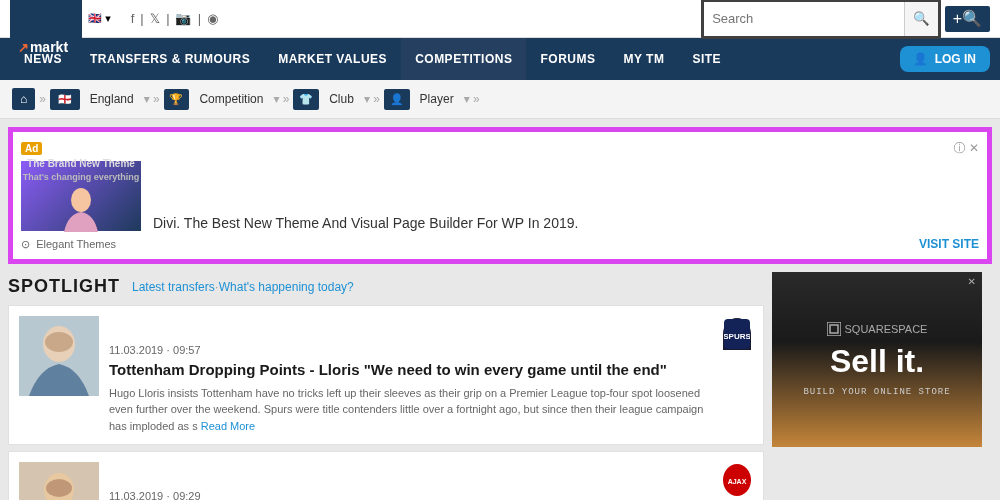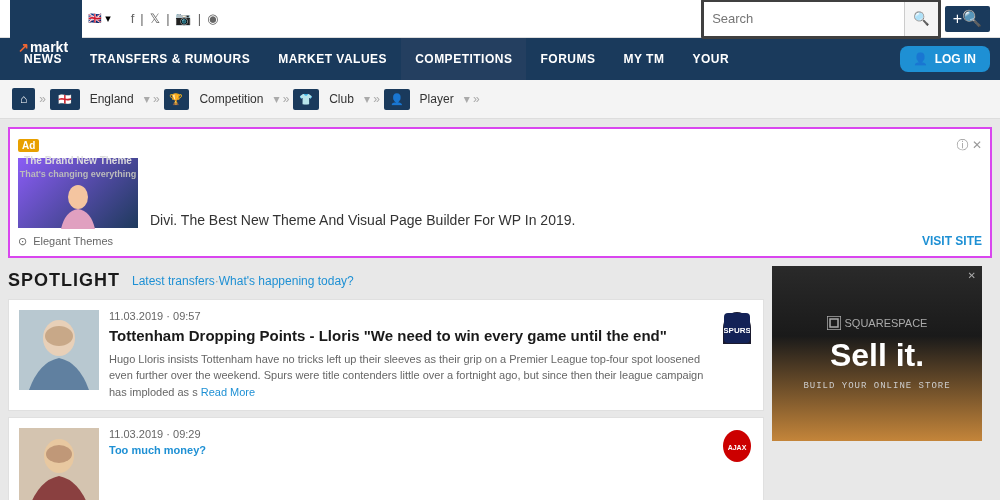--- a/index.html
+++ b/index.html
@@ -174,21 +174,21 @@
       color: #fff;
       padding: 4px 6px;
       border-radius: 2px;
       font-size: 11px;
     }
 
     
     .ad-section {
       background: #fff;
       margin: 8px;
-      border: 2px solid #d946ef;
+      border: 5px solid #d946ef;
       padding: 8px;
     }
     .ad-label {
       display: inline-block;
       background: #e8a000;
       color: #fff;
       font-size: 10px;
       font-weight: bold;
       padding: 1px 4px;
       border-radius: 2px;
@@ -271,21 +271,21 @@
       height: 80px;
       background: linear-gradient(180deg, #b8c8d8 0%, #8a9aaa 100%);
       display: flex;
       align-items: flex-end;
       justify-content: center;
       overflow: hidden;
     }
     .thumb-face-2 {
       background: linear-gradient(180deg, #d4c4b4 0%, #a08878 100%);
     }
-    .news-body { flex: 1; }
+    .news-body { flex: 1; margin-top: 28px; }
     .news-date { font-size: 11px; color: #666; margin-bottom: 4px; }
     .news-category { color: #1e90d4; font-size: 11px; font-weight: bold; margin-bottom: 3px; cursor: pointer; }
     .news-headline { font-size: 15px; font-weight: bold; color: #1a1a1a; margin-bottom: 5px; line-height: 1.3; }
     .news-excerpt { font-size: 11px; color: #666; line-height: 1.5; }
     .read-more { color: #1e90d4; font-size: 11px; cursor: pointer; }
     .news-badge {
       width: 32px;
       height: 36px;
       flex-shrink: 0;
       display: flex;
@@ -368,21 +368,21 @@
   <button class="search-plus">+🔍</button>
 </div>
 
 <nav class="main-nav">
   <a class="nav-item">NEWS</a>
   <a class="nav-item">TRANSFERS &amp; RUMOURS</a>
   <a class="nav-item">MARKET VALUES</a>
   <a class="nav-item active">COMPETITIONS</a>
   <a class="nav-item">FORUMS</a>
   <a class="nav-item">MY TM</a>
-  <a class="nav-item">YOUR</a>
+  <a class="nav-item">SITE</a>
   <div class="nav-right">
     <button class="login-btn">LOG IN</button>
   </div>
 </nav>
 
 <div class="breadcrumb-bar">
   <div class="breadcrumb-item">
     <div class="bc-home">⌂</div>
   </div>
   <span class="bc-arrows">»</span>

